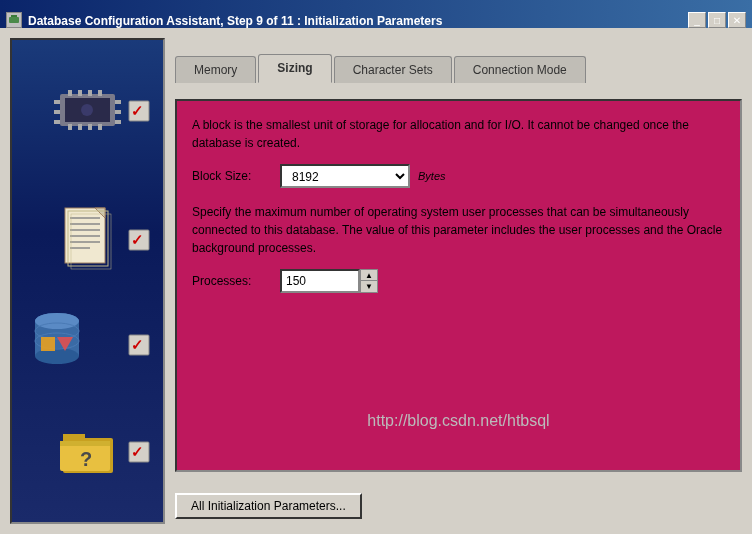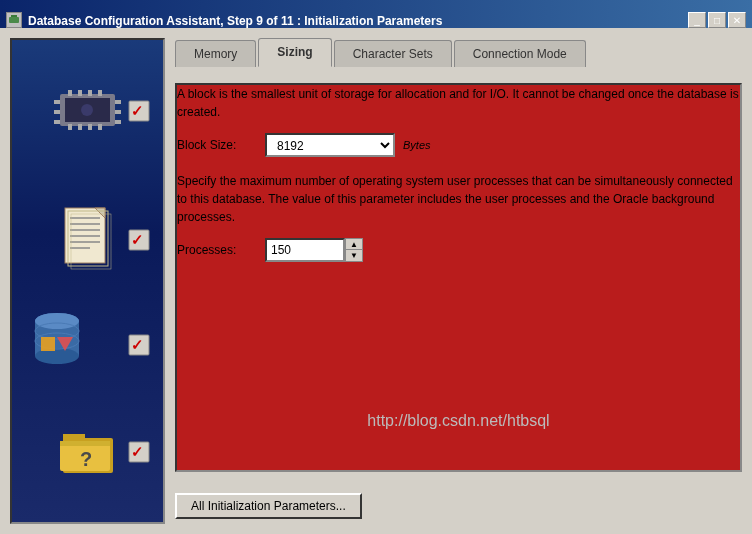--- a/index.html
+++ b/index.html
@@ -122,27 +122,29 @@
       color: #333;
     }
 
     .tab.active {
       background: #d4d0c8;
       border-bottom: 1px solid #d4d0c8;
       font-weight: bold;
       padding-bottom: 7px;
       position: relative;
       z-index: 2;
+      margin-top: 16px;
     }
 
     
     .content-area {
       flex: 1;
-      background: #b91c1c;
+      background: #be185d;
       border: 2px inset #888;
+      padding: 15px;
       position: relative;
     }
 
     .content-text {
       font-size: 12px;
       color: #000;
       line-height: 1.5;
       margin-bottom: 12px;
     }
 

